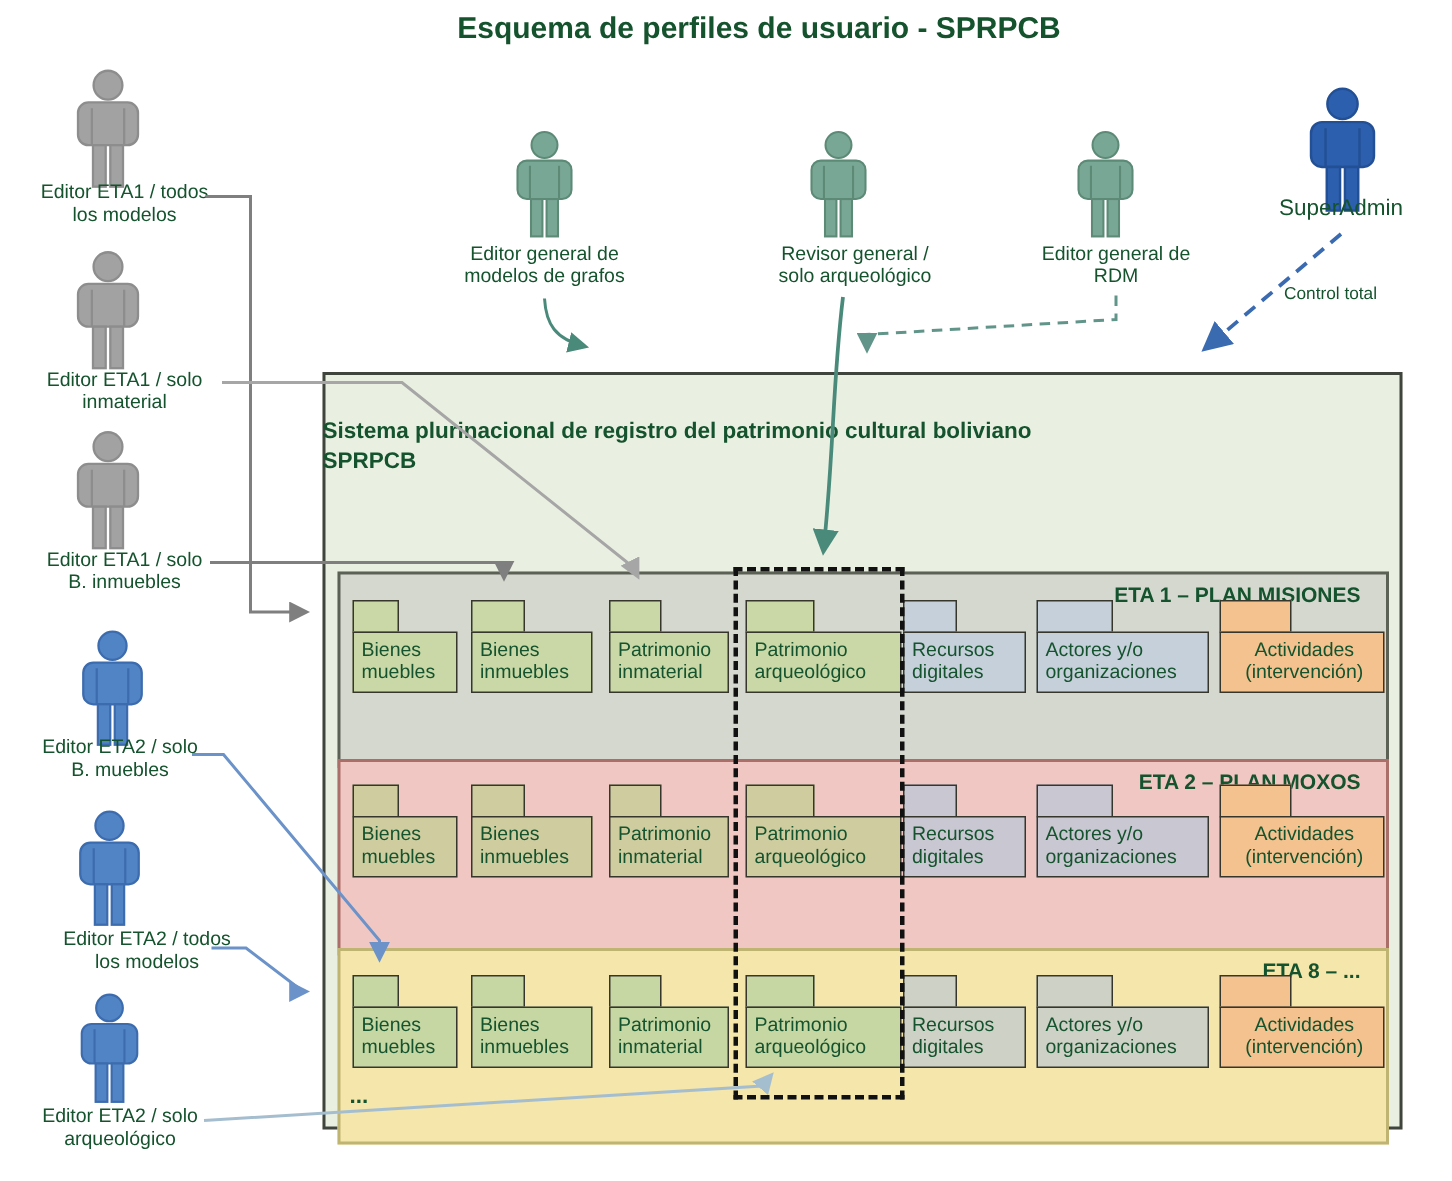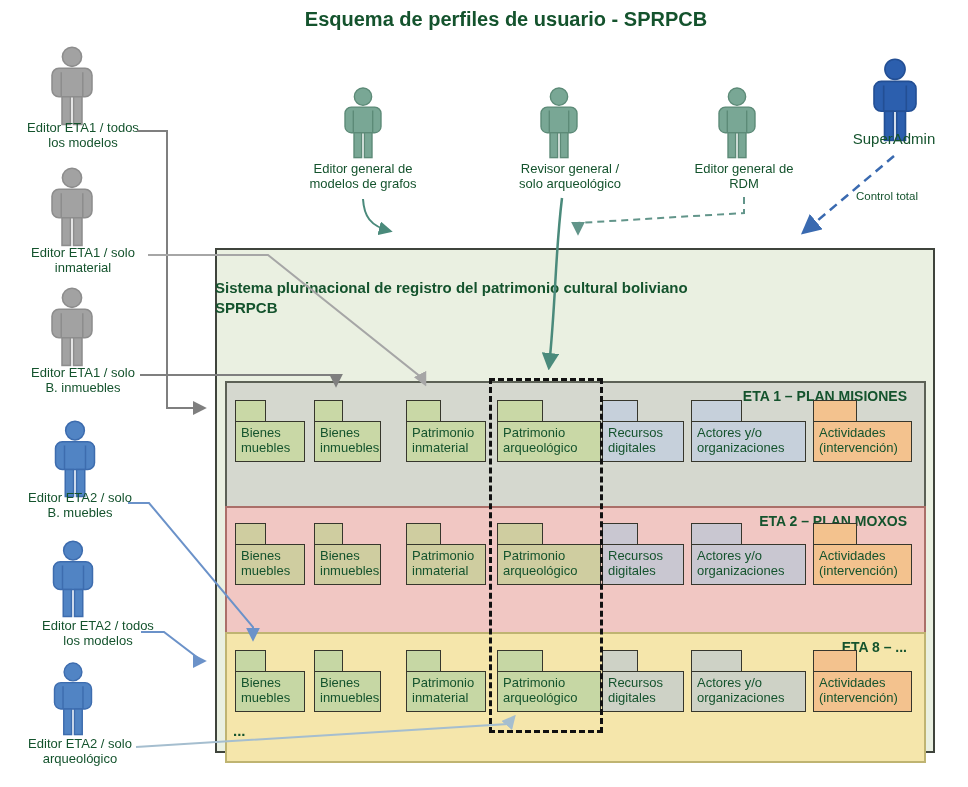--- a/index.html
+++ b/index.html
@@ -22,23 +22,23 @@
   .row3{top:604px;background:#f5e6ab;border-color:#bfb472;}
   .row-label{position:absolute;top:5px;right:17px;font-size:14px;font-weight:bold;}
 
   
   .folder{position:absolute;height:62px;}
   .folder .tab{position:absolute;left:0;top:0;width:44%;height:22px;
                border:1.5px solid #36362c;box-sizing:border-box;}
   .folder .fbody{position:absolute;left:0;top:21px;right:0;height:41px;
                border:1.5px solid #36362c;box-sizing:border-box;
                font-size:13px;line-height:15px;padding:3px 2px 0 5px;}
-  .c1{left:235px;width:70px;} .c2{left:314px;width:67px;} .c3{left:406px;width:80px;}
+  .c1{left:235px;width:70px;} .c2{left:314px;width:81px;} .c3{left:406px;width:80px;}
   .c4{left:497px;width:104px;} .c5{left:602px;width:82px;} .c6{left:691px;width:115px;}
-  .c7{left:813px;width:99px;}
+  .c7{left:813px;width:110px;text-align:center;}
   .ry1{top:400px;} .ry2{top:523px;} .ry3{top:650px;}
   .f-green1 .tab,.f-green1 .fbody{background:#c9d8a6;}
   .f-blue1  .tab,.f-blue1  .fbody{background:#c6d0db;}
   .f-green2 .tab,.f-green2 .fbody{background:#cfcda0;}
   .f-blue2  .tab,.f-blue2  .fbody{background:#c9c7d1;}
   .f-green3 .tab,.f-green3 .fbody{background:#c6d7a4;}
   .f-blue3  .tab,.f-blue3  .fbody{background:#ced2c6;}
   .f-orange .tab,.f-orange .fbody{background:#f3c28e;}
 
   .dashed-box{position:absolute;left:489px;top:378px;width:114px;height:355px;

